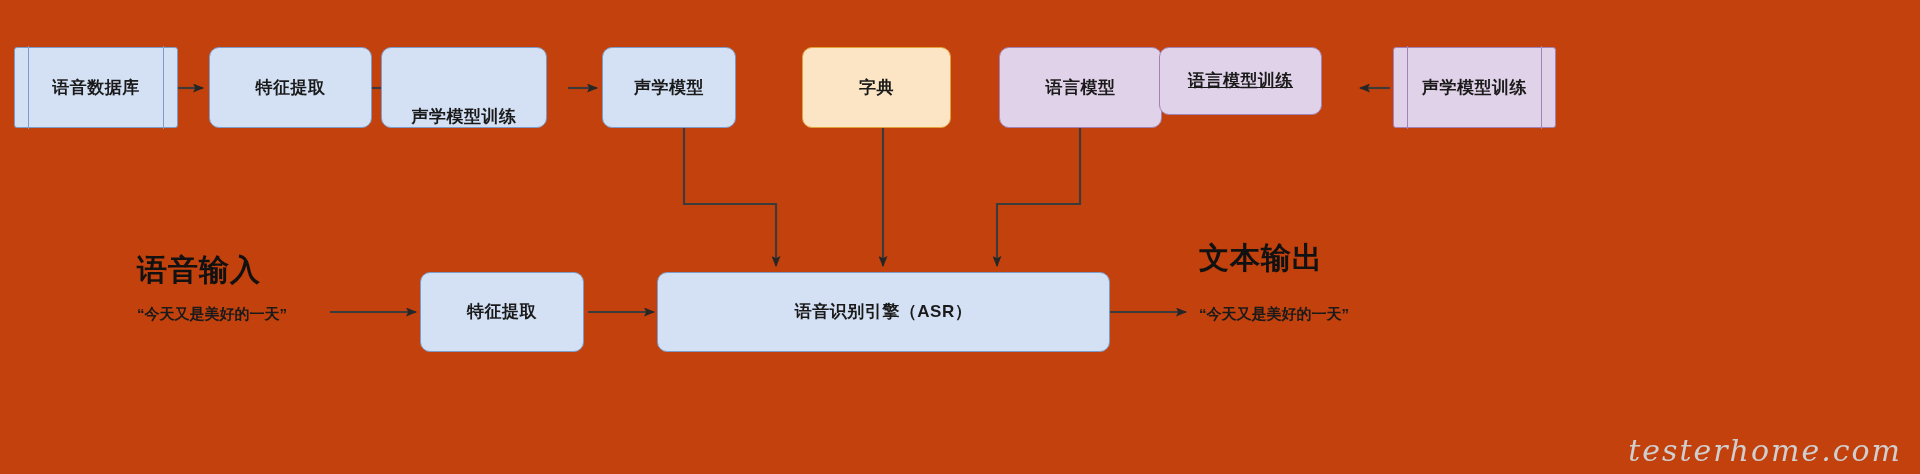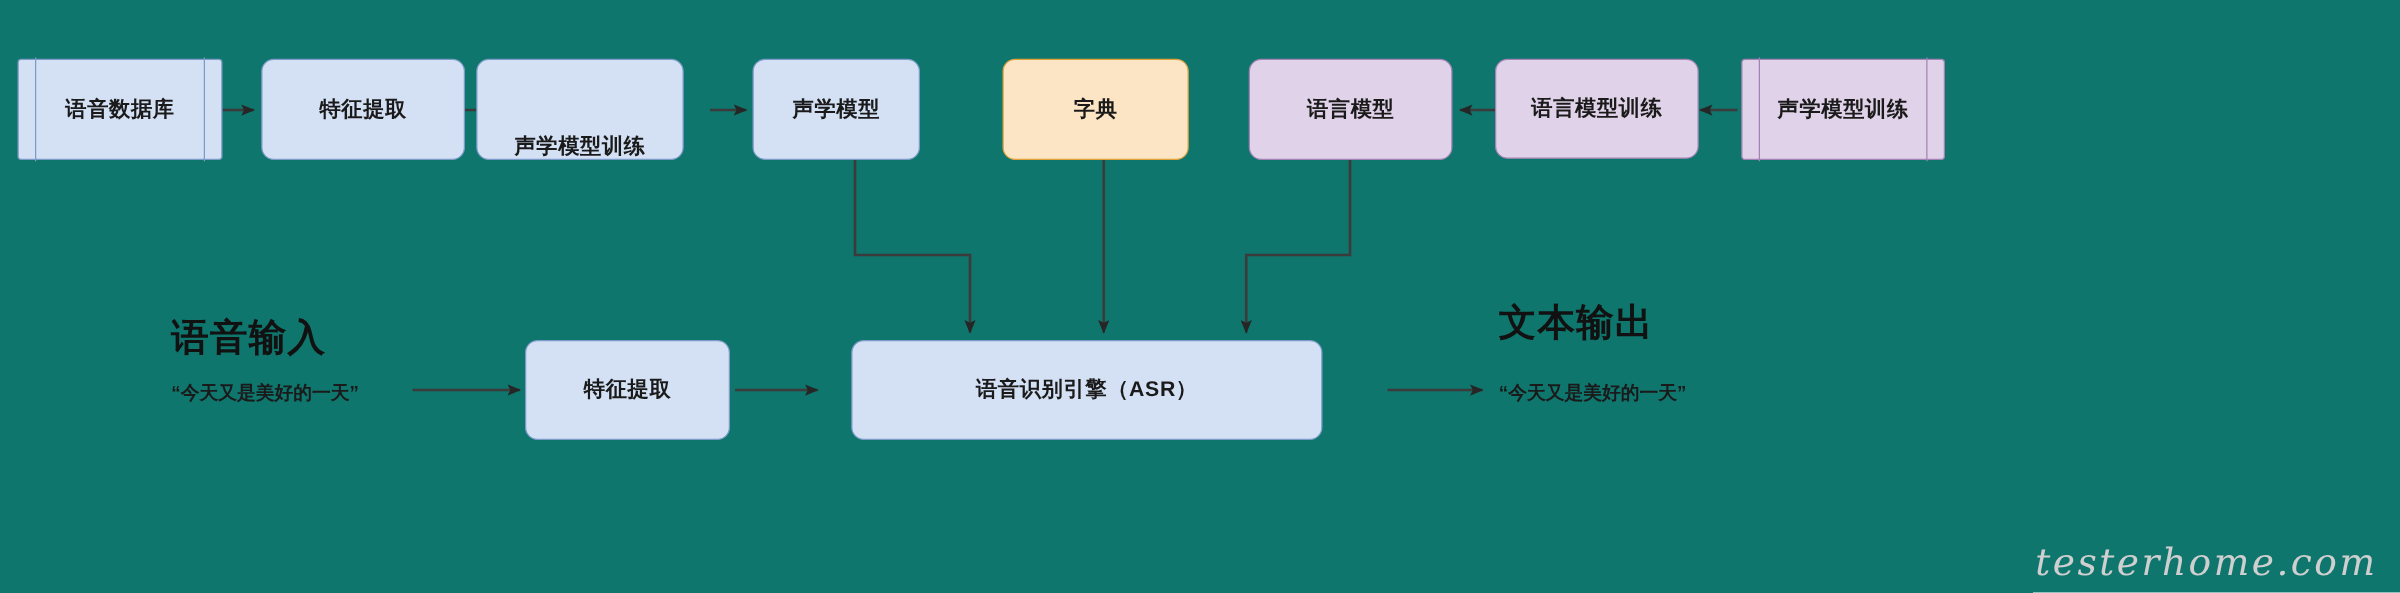--- a/index.html
+++ b/index.html
@@ -7,21 +7,21 @@
     padding: 0;
     background: #ffffff;
   }
   body {
     font-family: "Liberation Sans", "DejaVu Sans", sans-serif;
   }
   #canvas {
     position: relative;
     width: 1920px;
     height: 474px;
-    background: #0f766e;
+    background: #c2410c;
     overflow: hidden;
   }
   svg.edges {
     position: absolute;
     left: 0;
     top: 0;
     width: 1920px;
     height: 474px;
     overflow: visible;
     pointer-events: none;
@@ -151,33 +151,33 @@
   </div>
 
   <div class="node orange" style="left:802px; top:47px; width:149px; height:81px;">
     <span>字典</span>
   </div>
 
   <div class="node purple" style="left:999px; top:47px; width:163px; height:81px;">
     <span>语言模型</span>
   </div>
 
-  <div class="node purple" style="left:1196px; top:47px; width:163px; height:80px;">
+  <div class="node purple" style="left:1159px; top:47px; width:163px; height:68px;text-decoration:underline;">
     <span>语言模型训练</span>
   </div>
 
   <div class="node purple db" style="left:1393px; top:47px; width:163px; height:81px;">
     <span>声学模型训练</span>
   </div>
 
   <div class="node blue" style="left:420px; top:272px; width:164px; height:80px;">
     <span>特征提取</span>
   </div>
 
-  <div class="node blue" style="left:657px; top:272px; width:377px; height:80px;margin-left:24px;">
+  <div class="node blue" style="left:657px; top:272px; width:453px; height:80px;">
     <span>语音识别引擎（ASR）</span>
   </div>
 
   <div class="big-label" style="left:137px; top:250px;">语音输入</div>
 
   <div class="quote-label" style="left:137px; top:305px;">“今天又是美好的一天”</div>
 
   <div class="big-label" style="left:1199px; top:238px;">文本输出</div>
 
   <div class="quote-label" style="left:1199px; top:305px;">“今天又是美好的一天”</div>

